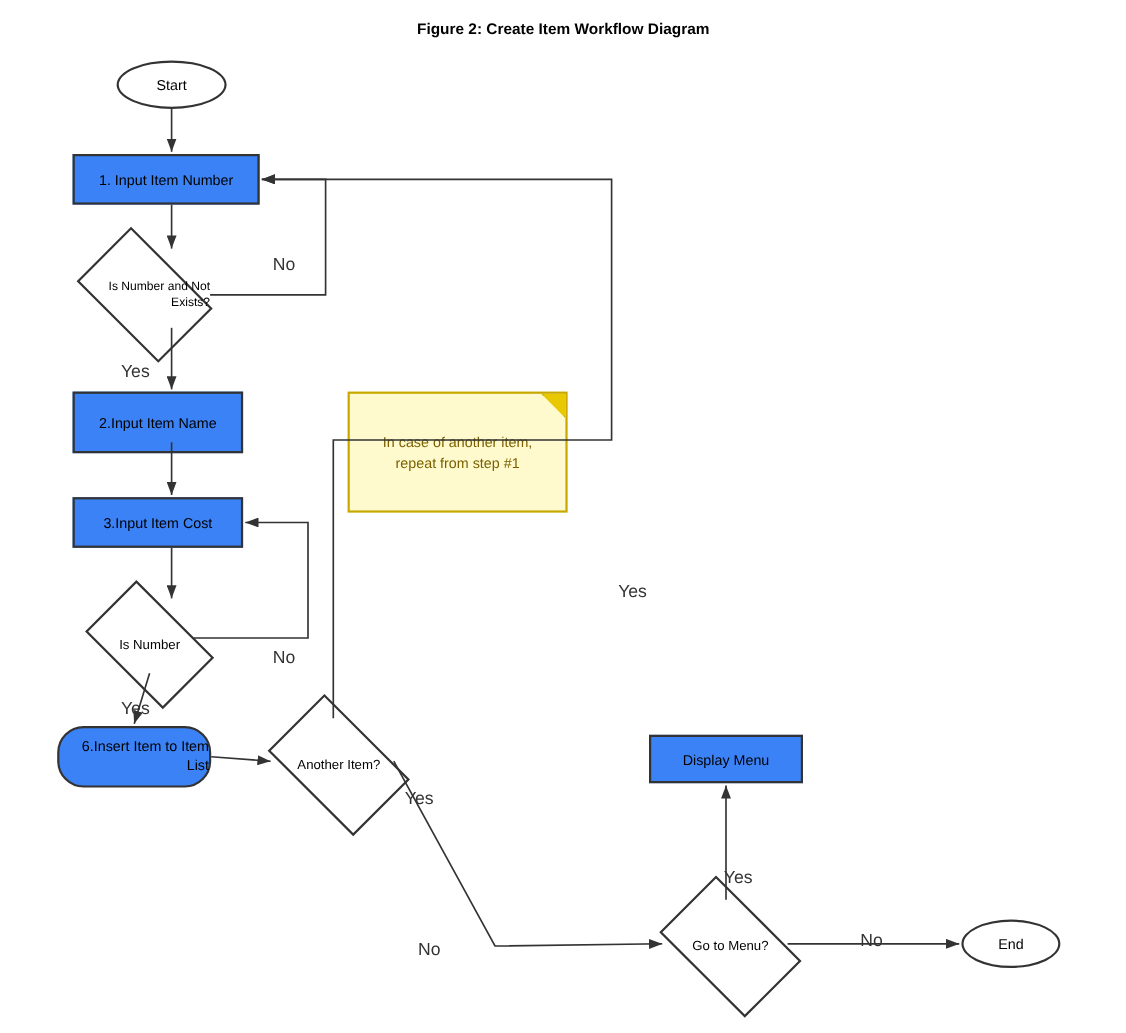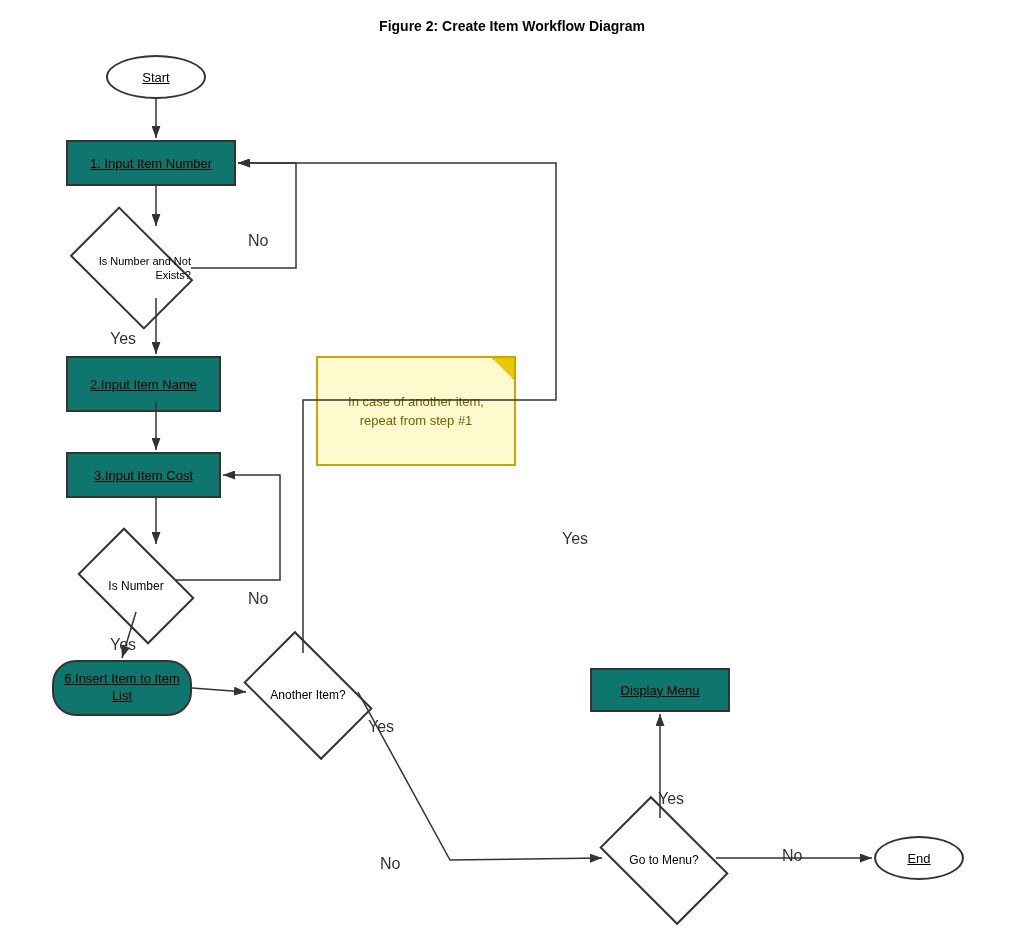--- a/index.html
+++ b/index.html
@@ -32,32 +32,31 @@
       width: 1024px;
       height: 939px;
       pointer-events: none;
     }
     
     .shape {
       position: absolute;
       display: flex;
       align-items: center;
       justify-content: center;
-      text-align: center;
+      text-align: right;
       font-size: 13px;
-      text-decoration: underline;
     }
     .ellipse {
       border: 2px solid #333;
       border-radius: 50%;
       background: #fff;
     }
     .rectangle {
       border: 2px solid #333;
-      background: #0f766e;
+      background: #3b82f6;
     }
     .diamond {
       width: 120px;
       height: 80px;
       background: #fff;
       position: absolute;
       display: flex;
       align-items: center;
       justify-content: center;
       text-align: right;

